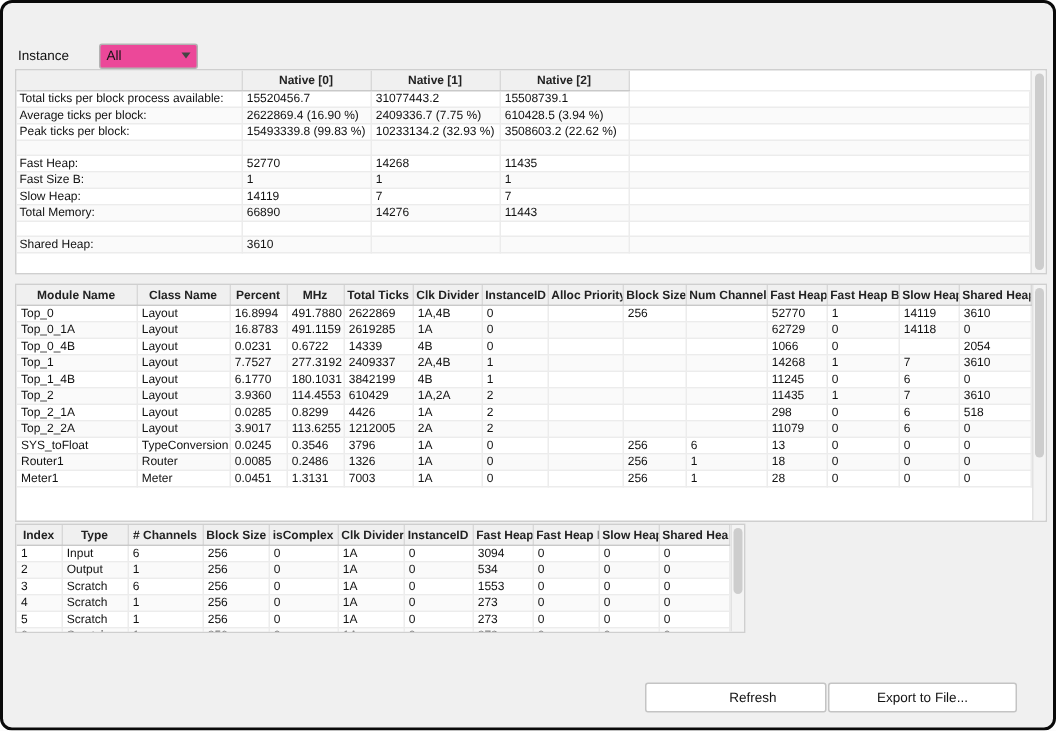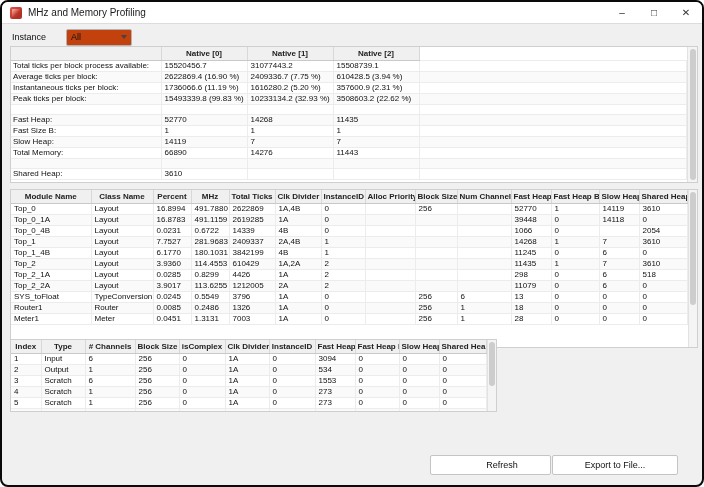--- a/index.html
+++ b/index.html
@@ -35,21 +35,21 @@
   .win-controls { margin-left:auto; display:flex; height:100%; }
   .win-btn {
     width:32px; height:100%; display:flex; align-items:center; justify-content:center;
     font-size:10px; color:#333; cursor:default;
   }
 
   
   .instance-row { position:absolute; top:26px; left:10px; height:18px; display:flex; align-items:center; }
   .instance-label { font-size:9px; font-weight:normal; color:#111; width:54px; }
   .dropdown {
-    width:66px; height:17px; background:#c2410c;
+    width:66px; height:17px; background:#ec4899;
     border:1px solid #b3b3b3; border-radius:2px;
     display:flex; align-items:center; padding:0 4px;
   }
   .dropdown-value { font-size:9px; color:#111; flex:1; }
   .chevron {
     width:0; height:0; border-left:3.5px solid transparent; border-right:3.5px solid transparent;
     border-top:4px solid #444; margin-left:2px;
   }
 
   
@@ -69,21 +69,21 @@
   }
   .tablewrap td {
     height:10px; line-height:10px; padding:0 3px; color:#111; background:#ffffff;
     border-right:1px solid #ececec; border-bottom:1px solid #ececec;
     white-space:nowrap; overflow:hidden; text-align:left;
   }
   .tablewrap tbody tr:nth-child(even) td { background:#fafafa; }
 
   .summary-pos { left:8px; top:44px;  width:688px; height:137px; }
   .module-pos  { left:8px; top:187px; width:688px; height:159px; }
-  .buffer-pos  { left:8px; top:337px; width:487px; height:73px;  }
+  .buffer-pos  { left:8px; top:347px; width:487px; height:73px;  }
 
   .summary-pos table, .module-pos table { width:676px; }
   .buffer-pos table { width:475px; }
 
   .summary-tbl th:last-child {
     background:#ffffff; border-right:none; border-bottom:1px solid #ececec;
   }
   .summary-tbl td:first-child { padding-left:2px; }
 
   
@@ -104,29 +104,20 @@
     display:flex; align-items:center; justify-content:center;
   }
   .btn-refresh { right:151px; width:121px;padding-left:23px; }
   .btn-export  { right:24px;  width:126px; }
 </style>
 </head>
 <body>
 
 <div class="screen">
 
-  <div class="titlebar">
-    <div class="app-icon"></div>
-    <div class="title-text">MHz and Memory Profiling</div>
-    <div class="win-controls">
-      <div class="win-btn">–</div>
-      <div class="win-btn">□</div>
-      <div class="win-btn">✕</div>
-    </div>
-  </div>
 
   <div class="instance-row">
     <div class="instance-label">Instance</div>
     <div class="dropdown">
       <span class="dropdown-value">All</span>
       <span class="chevron"></span>
     </div>
   </div>
 
   <div class="tablewrap summary-pos">
@@ -153,27 +144,20 @@
             <td>15520456.7</td>
             <td>31077443.2</td>
             <td>15508739.1</td>
             <td></td>
           </tr>
           <tr>
             <td>Average ticks per block:</td>
             <td>2622869.4  (16.90 %)</td>
             <td>2409336.7  (7.75 %)</td>
             <td>610428.5  (3.94 %)</td>
-            <td></td>
-          </tr>
-          <tr>
-            <td>Instantaneous ticks per block:</td>
-            <td>1736066.6  (11.19 %)</td>
-            <td>1616280.2  (5.20 %)</td>
-            <td>357600.9  (2.31 %)</td>
             <td></td>
           </tr>
           <tr>
             <td>Peak ticks per block:</td>
             <td>15493339.8  (99.83 %)</td>
             <td>10233134.2  (32.93 %)</td>
             <td>3508603.2  (22.62 %)</td>
             <td></td>
           </tr>
           <tr>
@@ -289,21 +273,21 @@
             <td>Top_0_1A</td>
             <td>Layout</td>
             <td>16.8783</td>
             <td>491.1159</td>
             <td>2619285</td>
             <td>1A</td>
             <td>0</td>
             <td></td>
             <td></td>
             <td></td>
-            <td>39448</td>
+            <td>62729</td>
             <td>0</td>
             <td>14118</td>
             <td>0</td>
           </tr>
           <tr>
             <td>Top_0_4B</td>
             <td>Layout</td>
             <td>0.0231</td>
             <td>0.6722</td>
             <td>14339</td>
@@ -314,21 +298,21 @@
             <td></td>
             <td>1066</td>
             <td>0</td>
             <td></td>
             <td>2054</td>
           </tr>
           <tr>
             <td>Top_1</td>
             <td>Layout</td>
             <td>7.7527</td>
-            <td>281.9683</td>
+            <td>277.3192</td>
             <td>2409337</td>
             <td>2A,4B</td>
             <td>1</td>
             <td></td>
             <td></td>
             <td></td>
             <td>14268</td>
             <td>1</td>
             <td>7</td>
             <td>3610</td>
@@ -394,21 +378,21 @@
             <td></td>
             <td>11079</td>
             <td>0</td>
             <td>6</td>
             <td>0</td>
           </tr>
           <tr>
             <td>SYS_toFloat</td>
             <td>TypeConversion</td>
             <td>0.0245</td>
-            <td>0.5549</td>
+            <td>0.3546</td>
             <td>3796</td>
             <td>1A</td>
             <td>0</td>
             <td></td>
             <td>256</td>
             <td>6</td>
             <td>13</td>
             <td>0</td>
             <td>0</td>
             <td>0</td>

